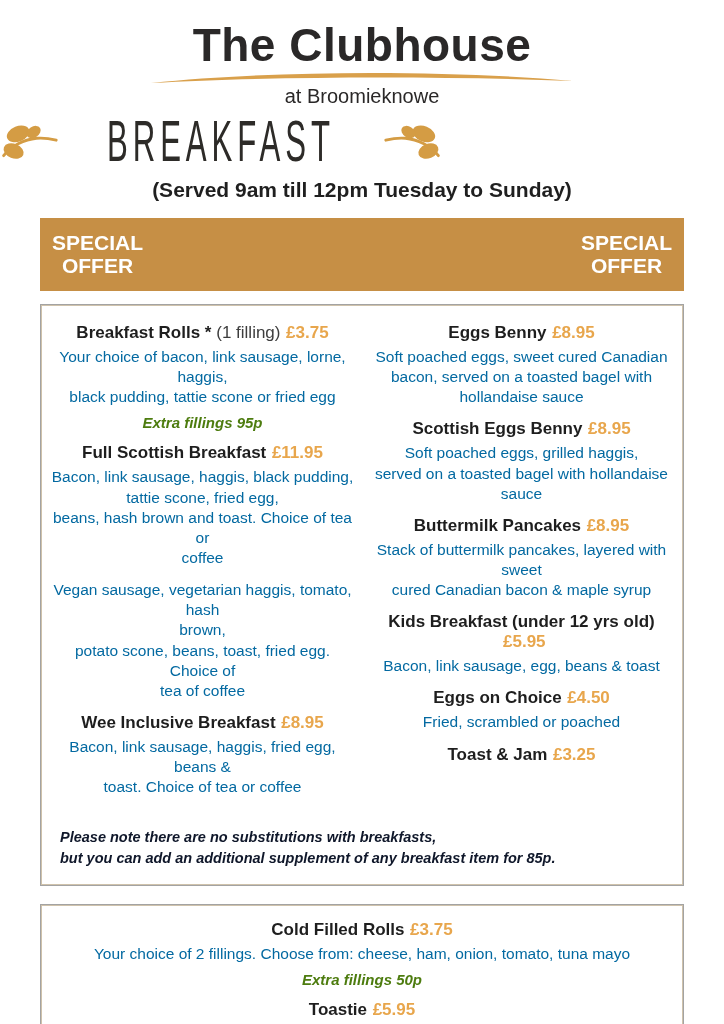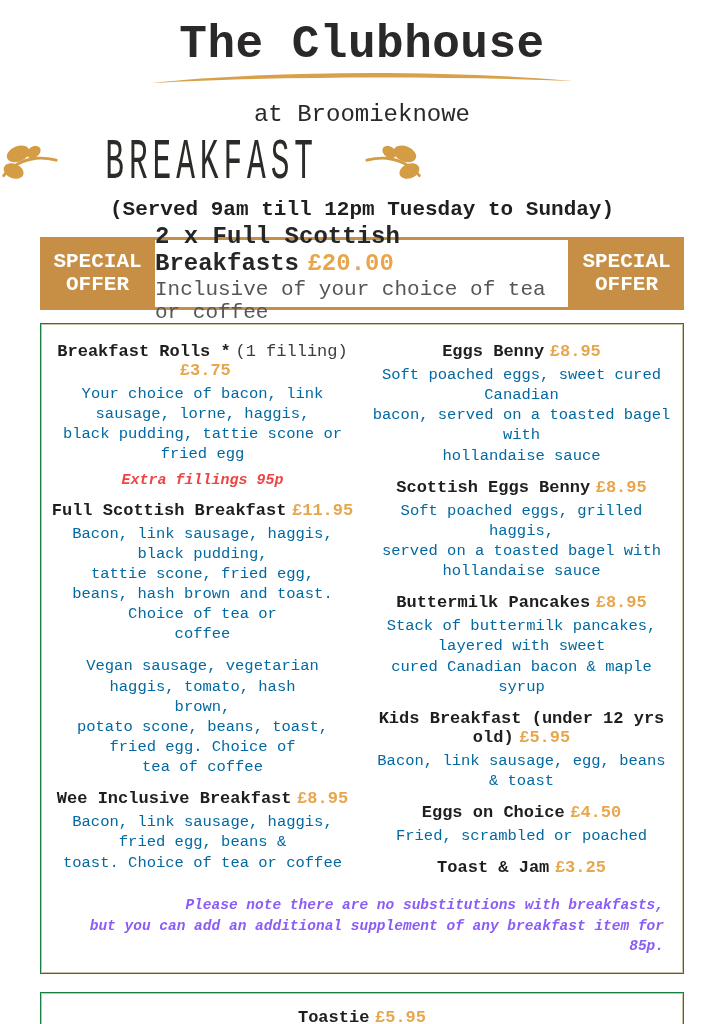--- a/index.html
+++ b/index.html
@@ -1,24 +1,24 @@
 <!DOCTYPE html>
 <html><head>
 <meta charset="utf-8">
 <style>
   html,body{margin:0;padding:0;background:#fff;}
   .page{
     position:relative;width:724px;height:1024px;background:#ffffff;
-    font-family:Liberation Mono, monospace;color:#3d3d3d;overflow:hidden;
+    font-family:Liberation Sans, sans-serif;color:#3d3d3d;overflow:hidden;
   }
   
   .header{text-align:center;padding-top:22px;}
   .brand-title{font-size:46px;line-height:1;font-weight:700;color:#2a2828;letter-spacing:0.5px;margin:0;}
   .swoosh{display:block;margin:2px auto 0;}
-  .brand-sub{font-size:24px;color:#2a2828;margin-top:16px;font-weight:400;}
+  .brand-sub{font-size:20px;color:#2a2828;margin-top:0px;font-weight:400;}
   .breakfast-row{display:flex;align-items:center;justify-content:flex-start;gap:24px;margin-top:4px;height:60px;}
   .menu-title{
     display:inline-block;font-size:38px;font-weight:400;color:#2d2b28;
     letter-spacing:6px;transform:scale(0.82,1.5);transform-origin:center;
   }
   .leaf{display:inline-block;line-height:0;}
   .leaf.flip svg{transform:scaleX(-1);}
   .served{font-size:21px;font-weight:700;color:#1f1f1f;margin-top:6px;}
   
   .banner{position:relative;margin:16px 40px 0;height:73px;background:#C68F45;}
@@ -30,36 +30,36 @@
   .banner-side.right{right:0;}
   .banner-side span{width:92px;}
   .banner-panel{
     position:absolute;left:115px;right:116px;top:3px;bottom:3px;background:#fff;
     display:flex;flex-direction:column;align-items:center;justify-content:center;
   }
   .banner-title{font-size:24px;font-weight:700;color:#262626;}
   .banner-title .price{margin-left:.35em;}
   .banner-sub{font-size:21px;color:#565656;margin-top:1px;}
   
-  .box{margin:13px 40px 0;border:2px solid #15803d;outline:1px solid #cfc2ab;outline-offset:-2px;background:#fff;}
+  .box{margin:13px 40px 0;border:2px solid #a3a3a3;outline:1px solid #cfc2ab;outline-offset:-2px;background:#fff;}
   .box.breakfast{padding:17px 8px 4px;}
   .box.lunch{padding:14px 14px 10px;margin-top:18px;}
   .cols{display:grid;grid-template-columns:1fr 1fr;column-gap:14px;}
   .item{margin:0 0 12px;text-align:center;}
   .item-title{font-size:17px;font-weight:700;color:#1e1e1e;margin:0 0 4px;}
   .nm-note{font-weight:400;color:#3d3d3d;margin-left:.28em;}
   .nm-note:empty{display:none;}
   .price{color:#E8A64C;font-weight:700;margin-left:.33em;}
   .desc{font-size:15.5px;line-height:1.3;color:#0369a1;margin:0;white-space:pre-line;}
   .desc:empty{display:none;}
-  .extra{font-size:15px;font-weight:700;font-style:italic;color:#ef4444;margin:7px 0 0;}
+  .extra{font-size:15px;font-weight:700;font-style:italic;color:#4d7c0f;margin:7px 0 0;}
   .extra:empty{display:none;}
   .box-note{
-    font-size:14.5px;font-weight:700;font-style:italic;color:#8b5cf6;text-align:right;
-    margin:6px 10px 12px;white-space:pre-line;line-height:1.4;
+    font-size:14.5px;font-weight:700;font-style:italic;color:#0f172a;text-align:left;
+    margin:18px 10px 12px;white-space:pre-line;line-height:1.4;
   }
 </style>
 </head>
 <body>
 
 <div class="page">
 
   <div class="header">
     <h1 class="brand-title">The Clubhouse</h1>
     <svg class="swoosh" width="430" height="15" viewBox="0 0 430 15">
@@ -87,26 +87,20 @@
       </span>
     </div>
 
     <div class="served">(Served 9am till 12pm Tuesday to Sunday)</div>
   </div>
 
   <div class="banner">
     <div class="banner-side left">
       <span>SPECIAL OFFER</span>
     </div>
-    <div class="banner-panel">
-      <div class="banner-title">
-        <span>2 x Full Scottish Breakfasts</span><span class="price">£20.00</span>
-      </div>
-      <div class="banner-sub">Inclusive of your choice of tea or coffee</div>
-    </div>
     <div class="banner-side right">
       <span>SPECIAL OFFER</span>
     </div>
   </div>
 
   <div class="box breakfast">
     <div class="cols">
 
       <div class="col">
         <div class="item">
@@ -187,20 +181,27 @@
       </div>
 
     </div>
     <div class="box-note">Please note there are no substitutions with breakfasts,
 but you can add an additional supplement of any breakfast item for 85p.</div>
   </div>
 
   <div class="box lunch">
     <div class="item">
       <h3 class="item-title">
+        <span>Cold Filled Rolls</span><span class="price">£3.75</span>
+      </h3>
+      <p class="desc">Your choice of 2 fillings. Choose from: cheese, ham, onion, tomato, tuna mayo</p>
+      <p class="extra">Extra fillings 50p</p>
+    </div>
+    <div class="item">
+      <h3 class="item-title">
         <span>Toastie</span><span class="price">£5.95</span>
       </h3>
 
     </div>
 
   </div>
 
 </div>
 
 </body></html>

